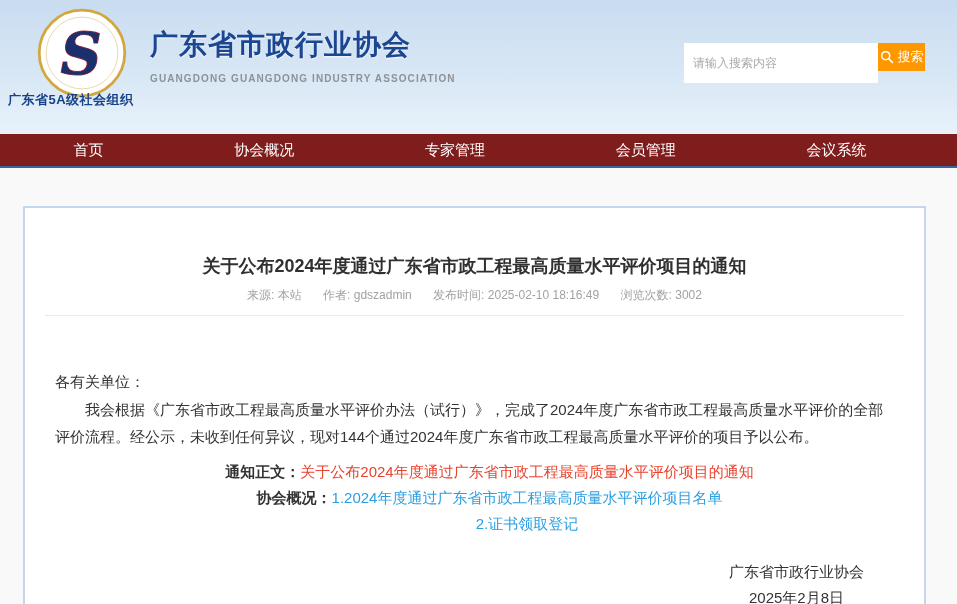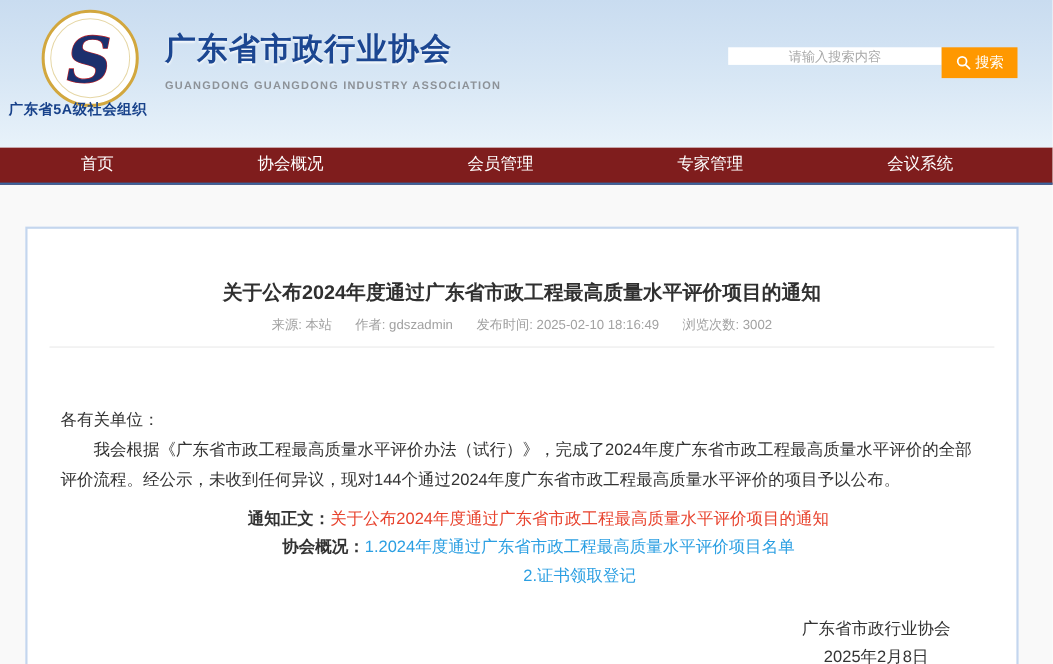--- a/index.html
+++ b/index.html
@@ -23,26 +23,26 @@
   .brand { position:absolute; left:150px; top:26px; }
   .brand-title {
     font-size:28px; font-weight:bold; color:#1b4691; letter-spacing:1px;
     text-shadow:0 1px 2px rgba(255,255,255,0.8);
   }
   .brand-subtitle {
     margin-top:9px; font-size:10px; font-weight:bold; color:#8d9298; letter-spacing:1.1px;
   }
   .search { position:absolute; right:32px; top:43px; display:flex; height:28px; }
   .search input {
-    width:194px; height:16px; border:none; background:#fff;
-    padding:0 9px; font-size:12px; color:#333; outline:none;text-align:center;
+    width:194px; height:40px; border:none; background:#fff;
+    padding:0 9px; font-size:12px; color:#333; outline:none;
   }
   .search input::placeholder { color:#a9a9a9; }
   .search button {
-    width:69px; height:28px; border:none; background:#ff9800; color:#fff;
+    width:47px; height:28px; border:none; background:#ff9800; color:#fff;
     font-size:13px; display:flex; align-items:center; justify-content:center;
     gap:4px; cursor:pointer;
   }
   
   .main-nav {
     height:34px; background:#7f1d1d; border-bottom:2px solid #39649f;
     display:flex; align-items:center; justify-content:space-around;
     padding:0 25px 0 8px;
   }
   .main-nav a {
@@ -103,22 +103,22 @@
           <line x1="10.2" y1="10.2" x2="14.2" y2="14.2" stroke="#fff" stroke-width="1.8" stroke-linecap="round"></line>
         </svg>
         <span>搜索</span>
       </button>
     </div>
   </header>
 
   <nav class="main-nav">
     <a>首页</a>
     <a>协会概况</a>
+    <a>专家管理</a>
     <a>会员管理</a>
-    <a>专家管理</a>
     <a>会议系统</a>
   </nav>
 
   <main>
     <div class="card">
       <h1 class="article-title">关于公布2024年度通过广东省市政工程最高质量水平评价项目的通知</h1>
       <div class="meta">
         <span>来源: 本站</span>
         <span>作者: gdszadmin</span>
         <span>发布时间: 2025-02-10 18:16:49</span>

